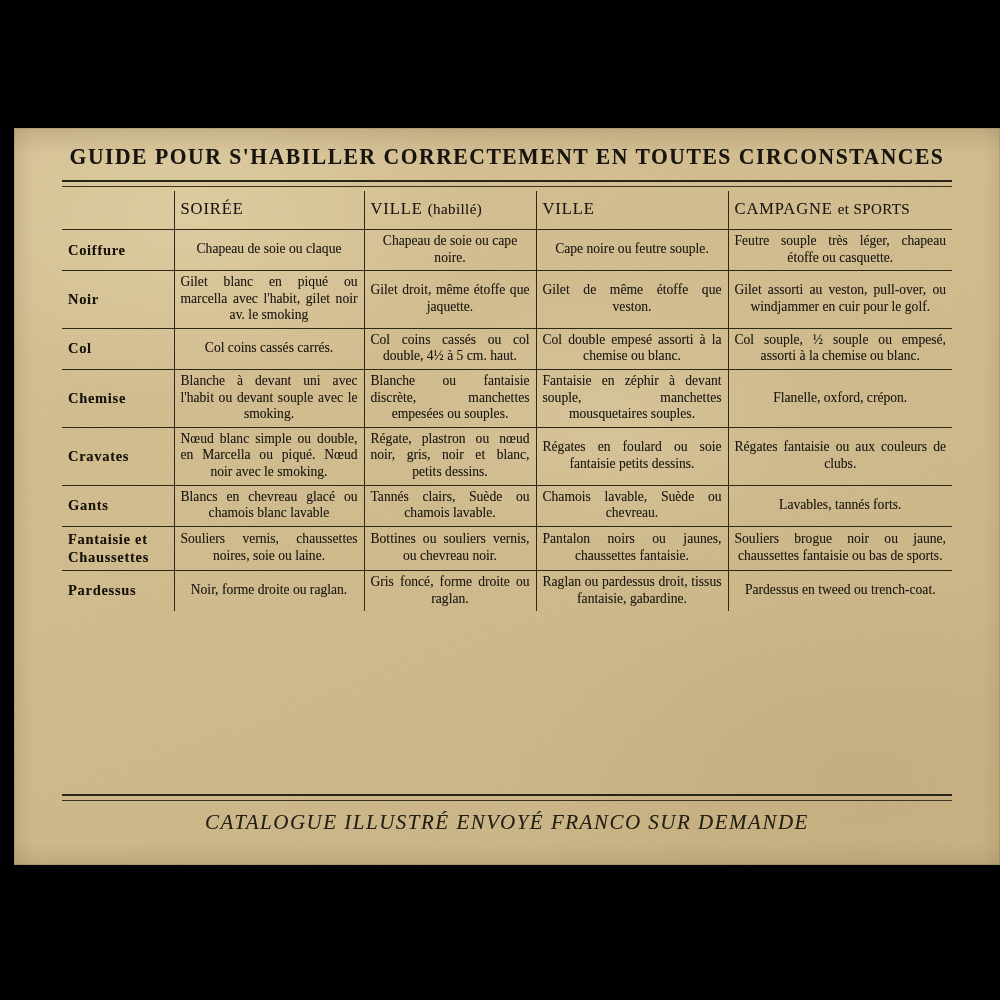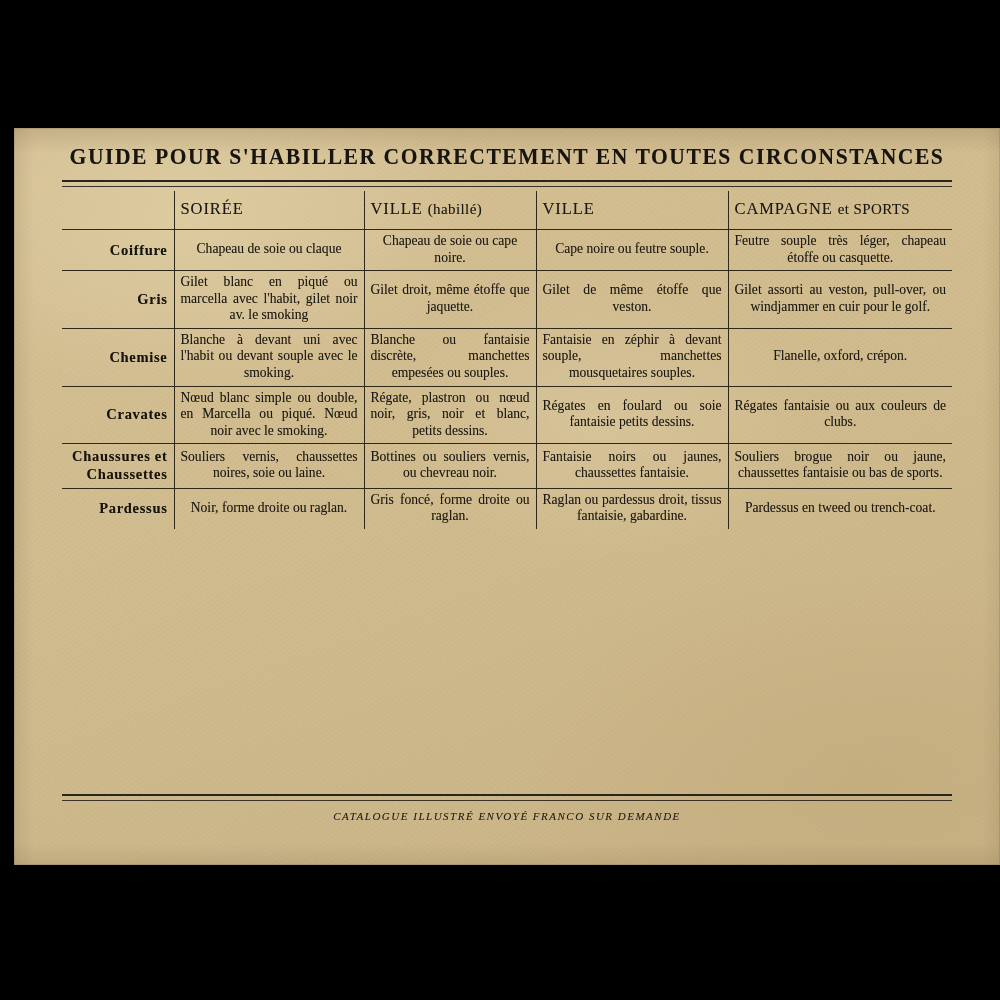--- a/index.html
+++ b/index.html
@@ -96,42 +96,42 @@
     text-align:left;
     padding:5px 6px 7px;
     height:26px;
   }
   thead th.blank{border-right:1.3px solid #2e2819;}
   thead th .sm{font-size:15px;letter-spacing:.4px;}
 
   tbody tr:last-child td{border-bottom:none;}
 
   td.rowhead{
-    text-align:right;
+    text-align:left;
     font-weight:700;
     font-size:14.5px;
     letter-spacing:.7px;
     line-height:1.25;
     color:#151209;
   }
   td.cell{
     text-align:justify;
     text-align-last:center;
     font-size:13.6px;
     line-height:1.22;
     hyphens:manual;
   }
   td.cell.one{text-align:center;text-align-last:center;}
 
   
   .footer{
     position:absolute; left:0; right:0; top:682px;
     text-align:center;
     font-style:italic;
-    font-size:11px;
+    font-size:21px;
     letter-spacing:1.5px;
     color:#241f15;
   }
 
   
   #inner{ text-shadow:0 0 .6px rgba(40,34,22,.35); }
 </style>
 </head>
 <body>
 
@@ -163,45 +163,59 @@
         </thead>
         <tbody id="tbody">
             <tr>
               <td class="rowhead">Coiffure</td>
               <td class="cell one">Chapeau de soie ou claque</td>
               <td class="cell one">Chapeau de soie ou cape noire.</td>
               <td class="cell one">Cape noire ou feutre souple.</td>
               <td class="cell">Feutre souple très léger, chapeau étoffe ou casquette.</td>
             </tr>
             <tr>
-              <td class="rowhead">Gris</td>
+              <td class="rowhead">Noir</td>
               <td class="cell">Gilet blanc en piqué ou marcella avec l'habit, gilet noir av. le smoking</td>
               <td class="cell">Gilet droit, même étoffe que jaquette.</td>
               <td class="cell">Gilet de même étoffe que veston.</td>
               <td class="cell">Gilet assorti au veston, pull-over, ou windjammer en cuir pour le golf.</td>
+            </tr>
+            <tr>
+              <td class="rowhead">Col</td>
+              <td class="cell one">Col coins cassés carrés.</td>
+              <td class="cell">Col coins cassés ou col double, 4½ à 5 cm. haut.</td>
+              <td class="cell">Col double empesé assorti à la chemise ou blanc.</td>
+              <td class="cell">Col souple, ½ souple ou empesé, assorti à la chemise ou blanc.</td>
             </tr>
             <tr>
               <td class="rowhead">Chemise</td>
               <td class="cell">Blanche à devant uni avec l'habit ou devant souple avec le smoking.</td>
               <td class="cell">Blanche ou fantaisie discrète, manchettes empesées ou souples.</td>
               <td class="cell">Fantaisie en zéphir à devant souple, manchettes mousquetaires souples.</td>
               <td class="cell one">Flanelle, oxford, crépon.</td>
             </tr>
             <tr>
               <td class="rowhead">Cravates</td>
               <td class="cell">Nœud blanc simple ou double, en Marcella ou piqué. Nœud noir avec le smoking.</td>
               <td class="cell">Régate, plastron ou nœud noir, gris, noir et blanc, petits dessins.</td>
               <td class="cell">Régates en foulard ou soie fantaisie petits dessins.</td>
               <td class="cell">Régates fantaisie ou aux couleurs de clubs.</td>
             </tr>
             <tr>
-              <td class="rowhead">Chaussures et Chaussettes</td>
+              <td class="rowhead">Gants</td>
+              <td class="cell">Blancs en chevreau glacé ou chamois blanc lavable</td>
+              <td class="cell">Tannés clairs, Suède ou chamois lavable.</td>
+              <td class="cell">Chamois lavable, Suède ou chevreau.</td>
+              <td class="cell one">Lavables, tannés forts.</td>
+            </tr>
+            <tr>
+              <td class="rowhead">Fantaisie et Chaussettes</td>
               <td class="cell">Souliers vernis, chaussettes noires, soie ou laine.</td>
               <td class="cell">Bottines ou souliers vernis, ou chevreau noir.</td>
-              <td class="cell">Fantaisie noirs ou jaunes, chaussettes fantaisie.</td>
+              <td class="cell">Pantalon noirs ou jaunes, chaussettes fantaisie.</td>
               <td class="cell">Souliers brogue noir ou jaune, chaussettes fantaisie ou bas de sports.</td>
             </tr>
             <tr>
               <td class="rowhead">Pardessus</td>
               <td class="cell one">Noir, forme droite ou raglan.</td>
               <td class="cell">Gris foncé, forme droite ou raglan.</td>
               <td class="cell">Raglan ou pardessus droit, tissus fantaisie, gabardine.</td>
               <td class="cell">Pardessus en tweed ou trench-coat.</td>
             </tr>
           </tbody>

